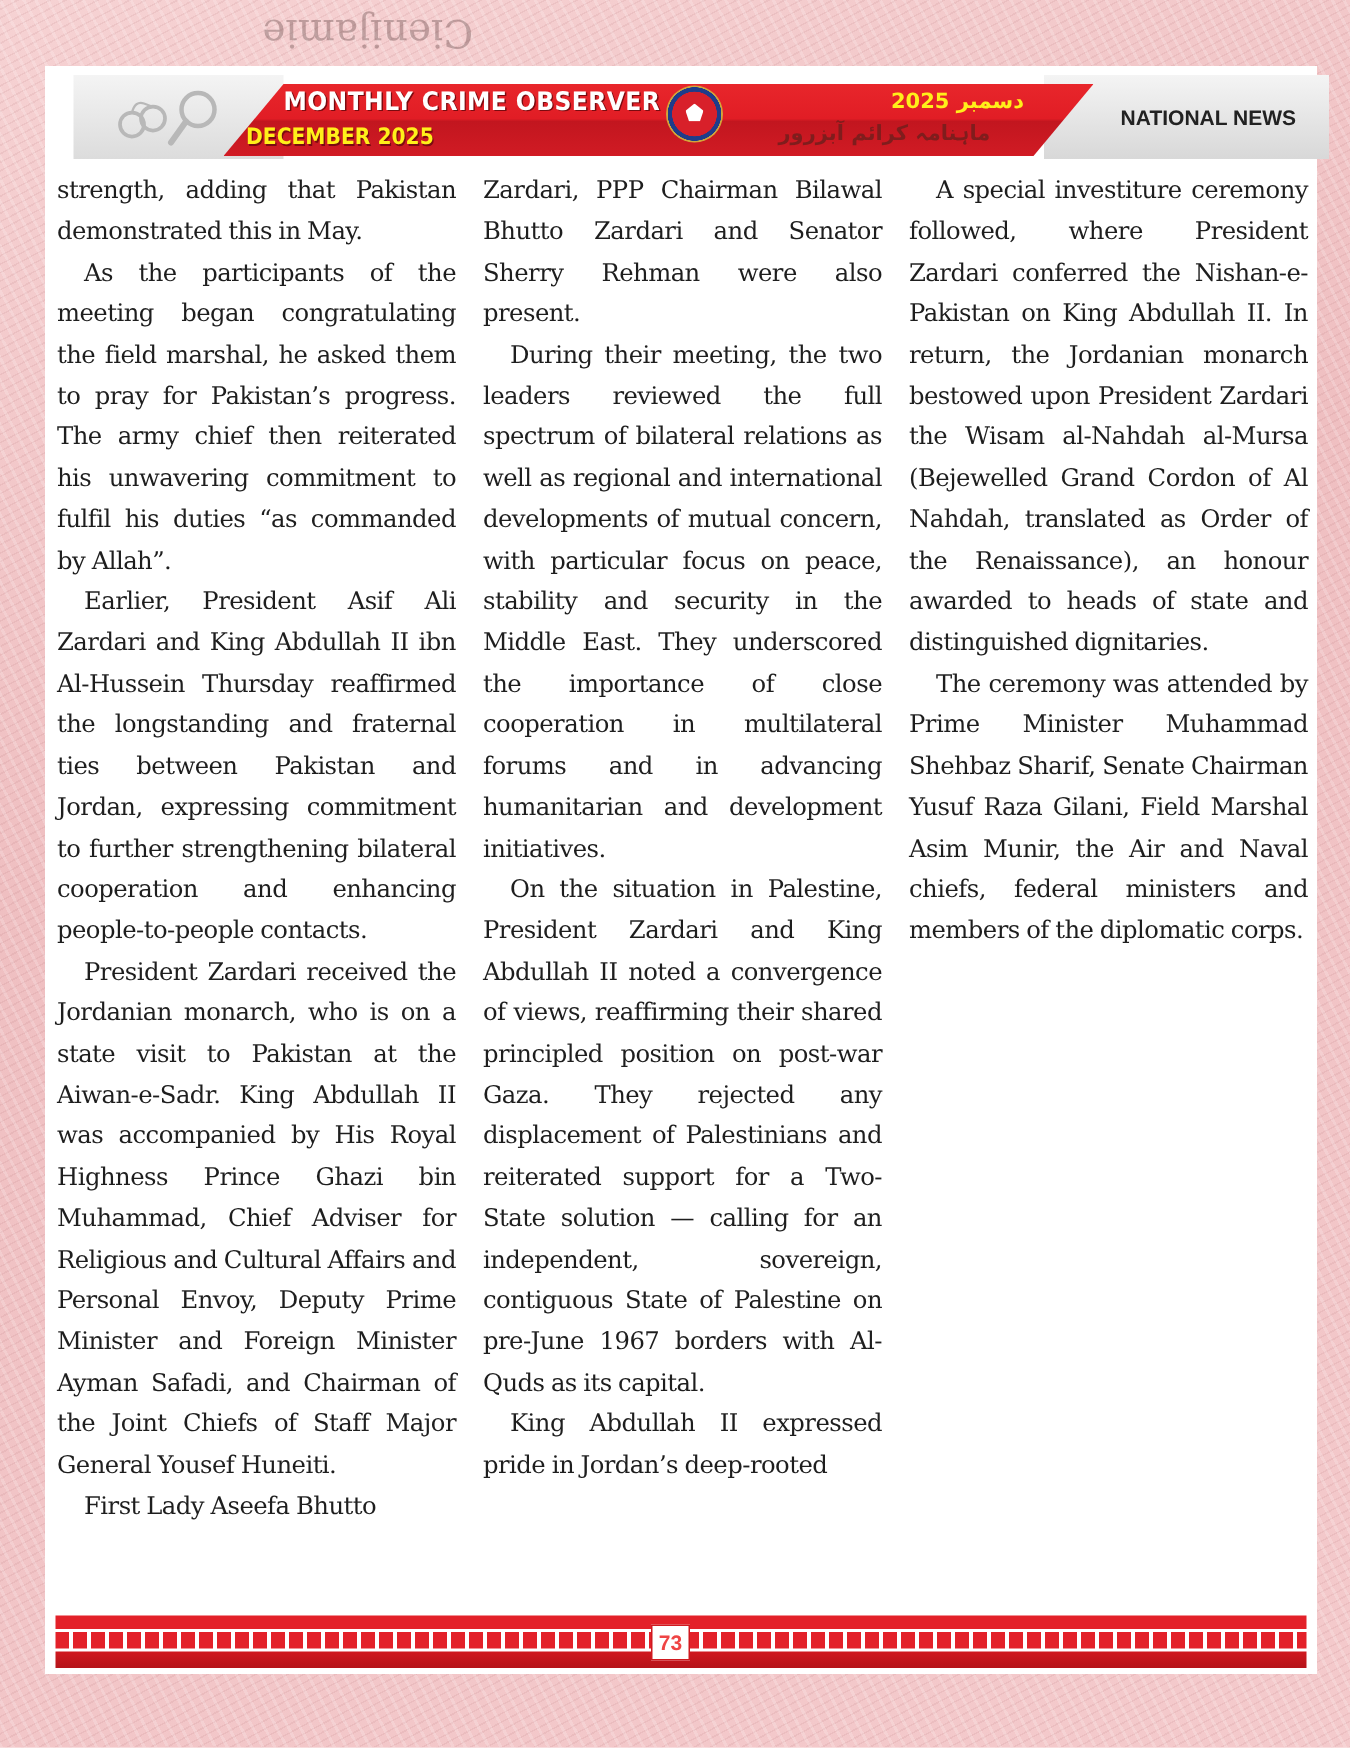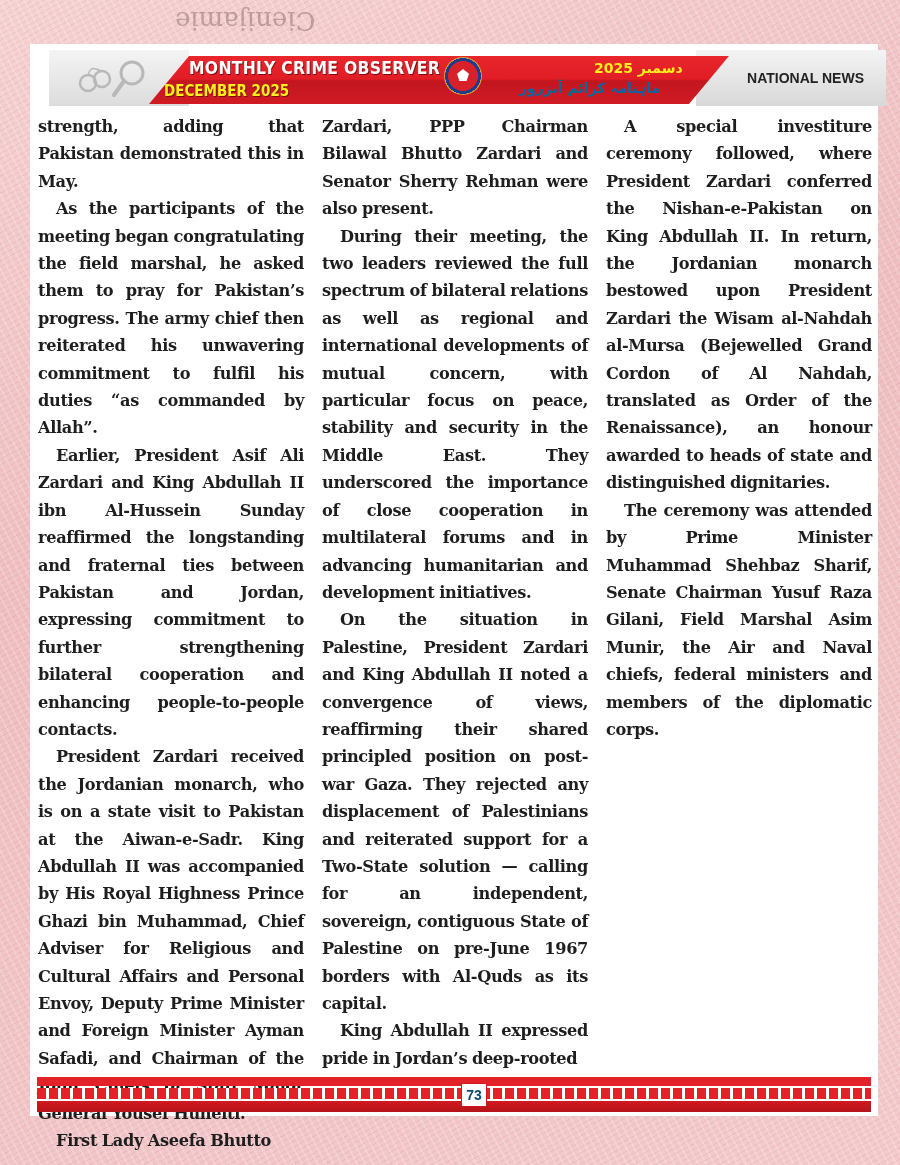--- a/index.html
+++ b/index.html
@@ -60,52 +60,52 @@
     position: absolute; left: 13px; top: 12px; width: 12px; height: 12px;
     background: #ffffff; clip-path: polygon(50% 0, 100% 40%, 80% 100%, 20% 100%, 0 40%);
   }
   .date-ur {
     position: absolute; left: 545px; top: 10px;
     font-family: "DejaVu Sans", sans-serif; font-weight: bold; font-size: 14px; color: #ffef1a;
     direction: rtl;
   }
   .title-ur {
     position: absolute; left: 470px; top: 30px;
-    font-family: "DejaVu Sans", sans-serif; font-weight: bold; font-size: 14px; color: #0369a1;
+    font-family: "DejaVu Sans", sans-serif; font-weight: bold; font-size: 14px; color: #7f1d1d;
     direction: rtl;
   }
   .section {
     position: absolute; right: 22px; top: 20px;
     font-family: "Liberation Sans", sans-serif; font-weight: bold; font-size: 14px; color: #222;
   }
   
   .columns {
     position: absolute; left: 38px; top: 113px; width: 834px; height: 960px;
-    display: flex; gap: 18px; font-weight: bold;
+    display: flex; gap: 18px;
   }
   .col { width: 266px; }
   .col p {
     margin: 0; font-size: 16.2px; line-height: 27.4px; color: #1e1e1e;
     text-align: justify; text-align-last: auto; hyphens: none;
     font-family: "DejaVu Serif", serif; letter-spacing: -0.35px; word-spacing: -0.5px;
   }
   .col p.indent { text-indent: 18px; }
   .col p.cont { text-indent: 0; }
   
   .footer { position: absolute; left: 37px; top: 1077px; width: 834px; height: 35px; }
   .ft-top { position: absolute; left: 0; top: 0; width: 100%; height: 9px; background: #e32129; }
   .ft-mid {
     position: absolute; left: 0; top: 11px; width: 100%; height: 11px;
     background: repeating-linear-gradient(90deg, #e32129 0 9px, #ffffff 9px 12px);
   }
   .ft-bot { position: absolute; left: 0; top: 24px; width: 100%; height: 11px; background: linear-gradient(#d0191f, #b5141a); }
   .pagenum {
-    position: absolute; left: 424px; top: 6px; width: 24px; height: 22px; background: #ffffff;
+    position: absolute; left: 397px; top: 6px; width: 24px; height: 22px; background: #ffffff;
     border: 1px solid #d0191f;
-    font-family: "Liberation Sans", sans-serif; font-weight: bold; font-size: 14px; color: #0c4a6e;
+    font-family: "Liberation Sans", sans-serif; font-weight: bold; font-size: 14px; color: #ef4444;
     text-align: center; line-height: 22px;
   }
 </style>
 </head>
 <body>
 
 <div class="bg-texture"></div>
 <div class="bg-word">Cienijamie</div>
 
 <div class="page"></div>
@@ -128,21 +128,21 @@
     </div>
   <div class="date-ur">دسمبر 2025</div>
   <div class="title-ur">ماہنامہ کرائم آبزرور</div>
   <div class="section">NATIONAL NEWS</div>
 </div>
 
 <div class="columns">
   <div class="col">
     <p class="cont">strength, adding that Pakistan demonstrated this in May.</p>
     <p class="indent">As the participants of the meeting began congratulating the field marshal, he asked them to pray for Pakistan’s progress. The army chief then reiterated his unwavering commitment to fulfil his duties “as commanded by Allah”.</p>
-    <p class="indent">Earlier, President Asif Ali Zardari and King Abdullah II ibn Al-Hussein Sunday reaffirmed the longstanding and fraternal ties between Pakistan and Jordan, expressing commitment to further strengthening bilateral cooperation and enhancing people-to-people contacts.</p>
+    <p class="indent">Earlier, President Asif Ali Zardari and King Abdullah II ibn Al-Hussein Thursday reaffirmed the longstanding and fraternal ties between Pakistan and Jordan, expressing commitment to further strengthening bilateral cooperation and enhancing people-to-people contacts.</p>
     <p class="indent">President Zardari received the Jordanian monarch, who is on a state visit to Pakistan at the Aiwan-e-Sadr. King Abdullah II was accompanied by His Royal Highness Prince Ghazi bin Muhammad, Chief Adviser for Religious and Cultural Affairs and Personal Envoy, Deputy Prime Minister and Foreign Minister Ayman Safadi, and Chairman of the Joint Chiefs of Staff Major General Yousef Huneiti.</p>
     <p class="indent">First Lady Aseefa Bhutto</p>
   </div>
   <div class="col">
     <p class="cont">Zardari, PPP Chairman Bilawal Bhutto Zardari and Senator Sherry Rehman were also present.</p>
     <p class="indent">During their meeting, the two leaders reviewed the full spectrum of bilateral relations as well as regional and international developments of mutual concern, with particular focus on peace, stability and security in the Middle East. They underscored the importance of close cooperation in multilateral forums and in advancing humanitarian and development initiatives.</p>
     <p class="indent">On the situation in Palestine, President Zardari and King Abdullah II noted a convergence of views, reaffirming their shared principled position on post-war Gaza. They rejected any displacement of Palestinians and reiterated support for a Two-State solution — calling for an independent, sovereign, contiguous State of Palestine on pre-June 1967 borders with Al-Quds as its capital.</p>
     <p class="indent">King Abdullah II expressed pride in Jordan’s deep-rooted</p>
   </div>
   <div class="col">

